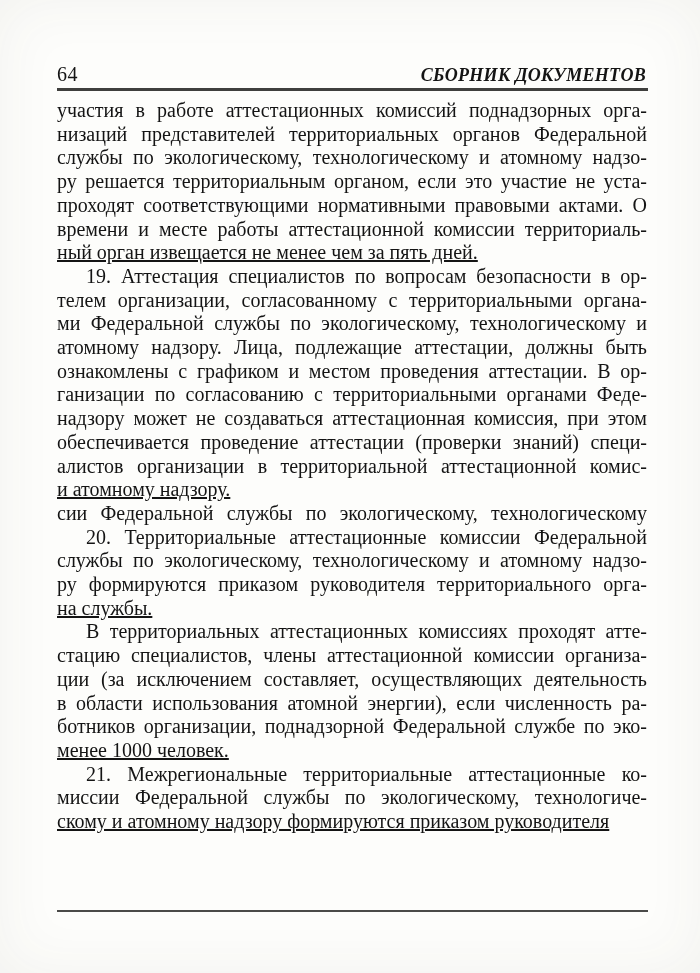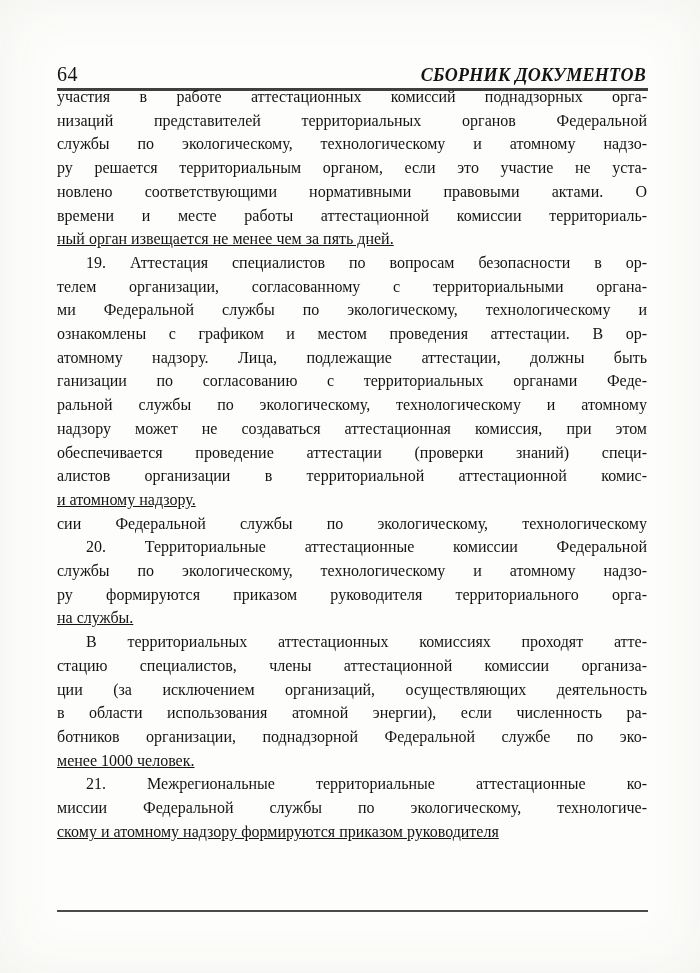--- a/index.html
+++ b/index.html
@@ -38,22 +38,22 @@
     left: 57px;
     right: 52px;
     height: 0;
   }
   .rule.top  { top: 88px; border-top: 3px solid #3f3f3d; }
   .rule.bottom { top: 910px; border-top: 2px solid #4a4a48; }
   .body-text {
     position: absolute;
     left: 57px;
     width: 590px;
-    top: 85px;
-    font-size: 16px;
+    top: 99px;
+    font-size: 20px;
     line-height: 23.7px;
   }
   .paragraph { margin: 0; padding: 0; }
   .line {
     white-space: nowrap;
     text-align: justify;
     text-align-last: justify;
     overflow: visible;
   }
   .line.last {
@@ -73,48 +73,47 @@
     <span class="running-title">СБОРНИК ДОКУМЕНТОВ</span>
   </div>
   <div class="rule top"></div>
 
   <div class="body-text">
       <div class="paragraph">
         <div class="line">участия в работе аттестационных комиссий поднадзорных орга-</div>
         <div class="line">низаций представителей территориальных органов Федеральной</div>
         <div class="line">службы по экологическому, технологическому и атомному надзо-</div>
         <div class="line">ру решается территориальным органом, если это участие не уста-</div>
-        <div class="line">новлено соответствующими нормативными правовыми актами. О</div>
+        <div class="line">проходят соответствующими нормативными правовыми актами. О</div>
         <div class="line">времени и месте работы аттестационной комиссии территориаль-</div>
         <div class="line last">ный орган извещается не менее чем за пять дней.</div>
       </div>
       <div class="paragraph">
         <div class="line indent">19. Аттестация специалистов по вопросам безопасности в ор-</div>
         <div class="line">телем организации, согласованному с территориальными органа-</div>
         <div class="line">ми Федеральной службы по экологическому, технологическому и</div>
+        <div class="line">атомному надзору. Лица, подлежащие аттестации, должны быть</div>
         <div class="line">ознакомлены с графиком и местом проведения аттестации. В ор-</div>
-        <div class="line">атомному надзору. Лица, подлежащие аттестации, должны быть</div>
-        <div class="line">ганизации по согласованию с территориальных органами Феде-</div>
-        <div class="line">ральной службы по экологическому, технологическому и атомному</div>
+        <div class="line">ганизации по согласованию с территориальными органами Феде-</div>
         <div class="line">надзору может не создаваться аттестационная комиссия, при этом</div>
         <div class="line">обеспечивается проведение аттестации (проверки знаний) специ-</div>
         <div class="line">алистов организации в территориальной аттестационной комис-</div>
         <div class="line last">и атомному надзору.</div>
         <div class="line">сии Федеральной службы по экологическому, технологическому</div>
       </div>
       <div class="paragraph">
         <div class="line indent">20. Территориальные аттестационные комиссии Федеральной</div>
         <div class="line">службы по экологическому, технологическому и атомному надзо-</div>
         <div class="line">ру формируются приказом руководителя территориального орга-</div>
         <div class="line last">на службы.</div>
       </div>
       <div class="paragraph">
         <div class="line indent">В территориальных аттестационных комиссиях проходят атте-</div>
         <div class="line">стацию специалистов, члены аттестационной комиссии организа-</div>
-        <div class="line">ции (за исключением организаций, осуществляющих деятельность</div>
+        <div class="line">ции (за исключением составляет, осуществляющих деятельность</div>
         <div class="line">в области использования атомной энергии), если численность ра-</div>
         <div class="line">ботников организации, поднадзорной Федеральной службе по эко-</div>
         <div class="line last">менее 1000 человек.</div>
       </div>
       <div class="paragraph">
         <div class="line indent">21. Межрегиональные территориальные аттестационные ко-</div>
         <div class="line">миссии Федеральной службы по экологическому, технологиче-</div>
         <div class="line last">скому и атомному надзору формируются приказом руководителя</div>
       </div>
     </div>

